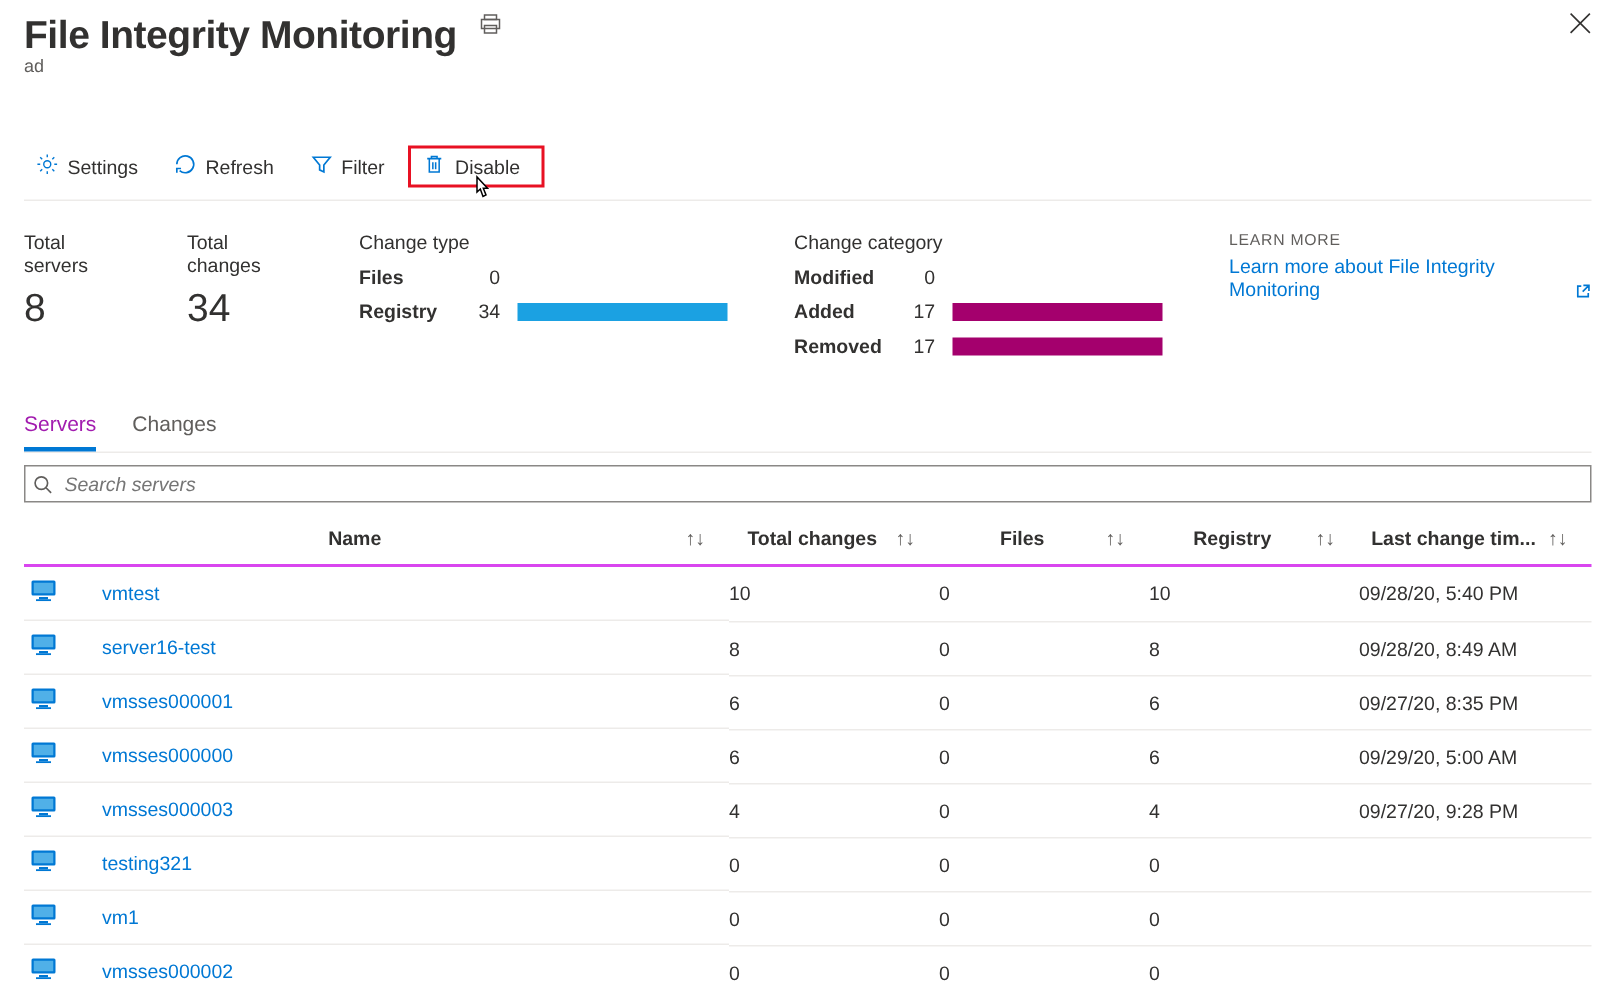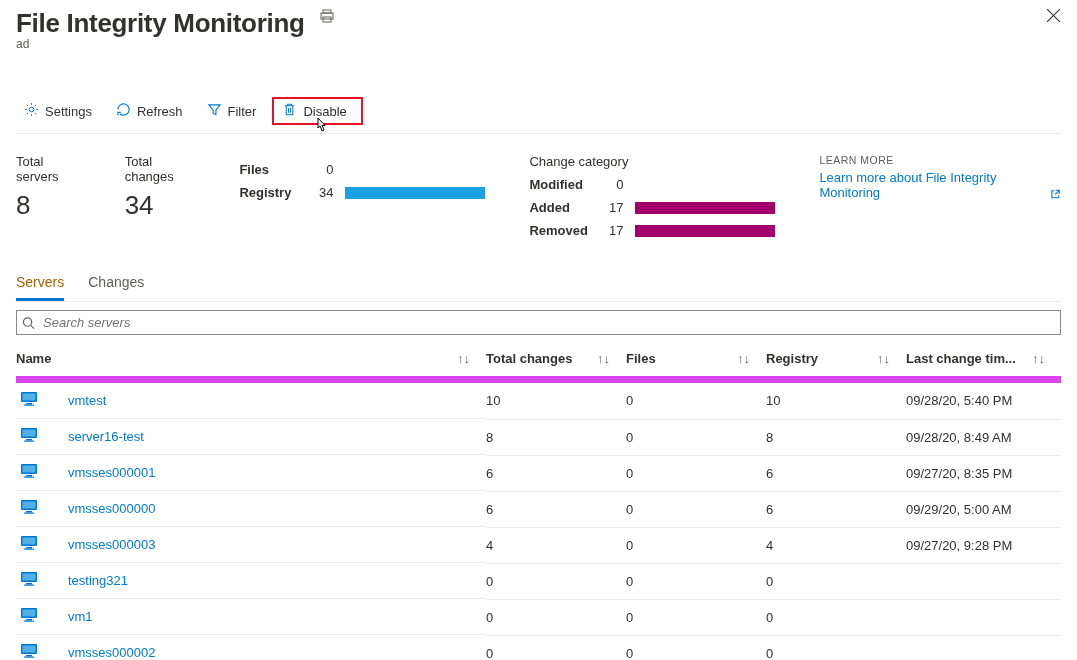--- a/index.html
+++ b/index.html
@@ -24,27 +24,27 @@
   .ct-row { display: flex; align-items: center; margin-top: 8px; }
   .ct-name { width: 70px; font-weight: 600; font-size: 13px; }
   .ct-val { width: 24px; text-align: right; margin-right: 12px; font-size: 13px; }
   .ct-bar { height: 12px; }
   .learn-block { margin-left: auto; }
   .learn-title { font-size: 10.5px; letter-spacing: 0.5px; color: #605e5c; margin-bottom: 4px; }
   .learn-link { color: #0078d4; font-size: 13px; cursor: pointer; display: inline-flex; align-items: flex-end; }
   .learn-link svg { margin-left: 6px; }
   .tabs { display: flex; border-bottom: 1px solid #edebe9; margin-top: 28px; }
   .tab { padding: 8px 0; margin-right: 24px; cursor: pointer; font-size: 14px; color: #605e5c; }
-  .tab.active { color: #a16207; border-bottom: 3px solid #0078d4; font-weight: 400; }
+  .tab.active { color: #a21caf; border-bottom: 3px solid #0078d4; font-weight: 400; }
   .search-row { margin-top: 8px; }
   .search-input { width: 100%; border: 1px solid #8a8886; padding: 4px 6px 4px 26px; font-size: 13px; font-style: italic; color: #1d4ed8; background: transparent; }
   .search-wrap { position: relative; }
   .search-wrap svg { position: absolute; left: 6px; top: 50%; transform: translateY(-50%); color: #605e5c; }
   table { width: 100%; border-collapse: collapse; margin-top: 6px; }
-  th { text-align: left; padding: 10px 8px 10px 0; font-weight: 600; font-size: 13px; border-bottom: 7px solid #d946ef; }
+  th { text-align: center; padding: 10px 8px 10px 0; font-weight: 600; font-size: 13px; border-bottom: 2px solid #d946ef; }
   th .sort-icon { float: right; color: #605e5c; margin-right: 8px; }
   td { padding: 8px 8px 8px 0; border-bottom: 1px solid #edebe9; font-size: 13px; gap: 20px; }
   td.name-cell { display: flex; align-items: center; }
   td.name-cell svg { margin-right: 10px; margin-left: 4px; }
   .link { color: #0078d4; cursor: pointer; }
   .col-name { width: 470px; }
   .col-tc { width: 140px; }
   .col-files { width: 140px; }
   .col-reg { width: 140px; }
   .col-time { width: auto; }
@@ -108,20 +108,21 @@
   <div class="stats">
     <div class="stat-block">
       <div class="stat-label">Total servers</div>
       <div class="stat-value">8</div>
     </div>
     <div class="stat-block">
       <div class="stat-label">Total changes</div>
       <div class="stat-value">34</div>
     </div>
     <div class="ct-block">
+      <div class="stat-label">Change type</div>
       <div id="ct-rows">
           <div class="ct-row">
             <div class="ct-name">Files</div>
             <div class="ct-val">0</div>
             <div class="ct-bar" style="background:;width:0px"></div>
           </div>
           <div class="ct-row">
             <div class="ct-name">Registry</div>
             <div class="ct-val">34</div>
             <div class="ct-bar" style="background:#1ba1e2;width:140px"></div>

